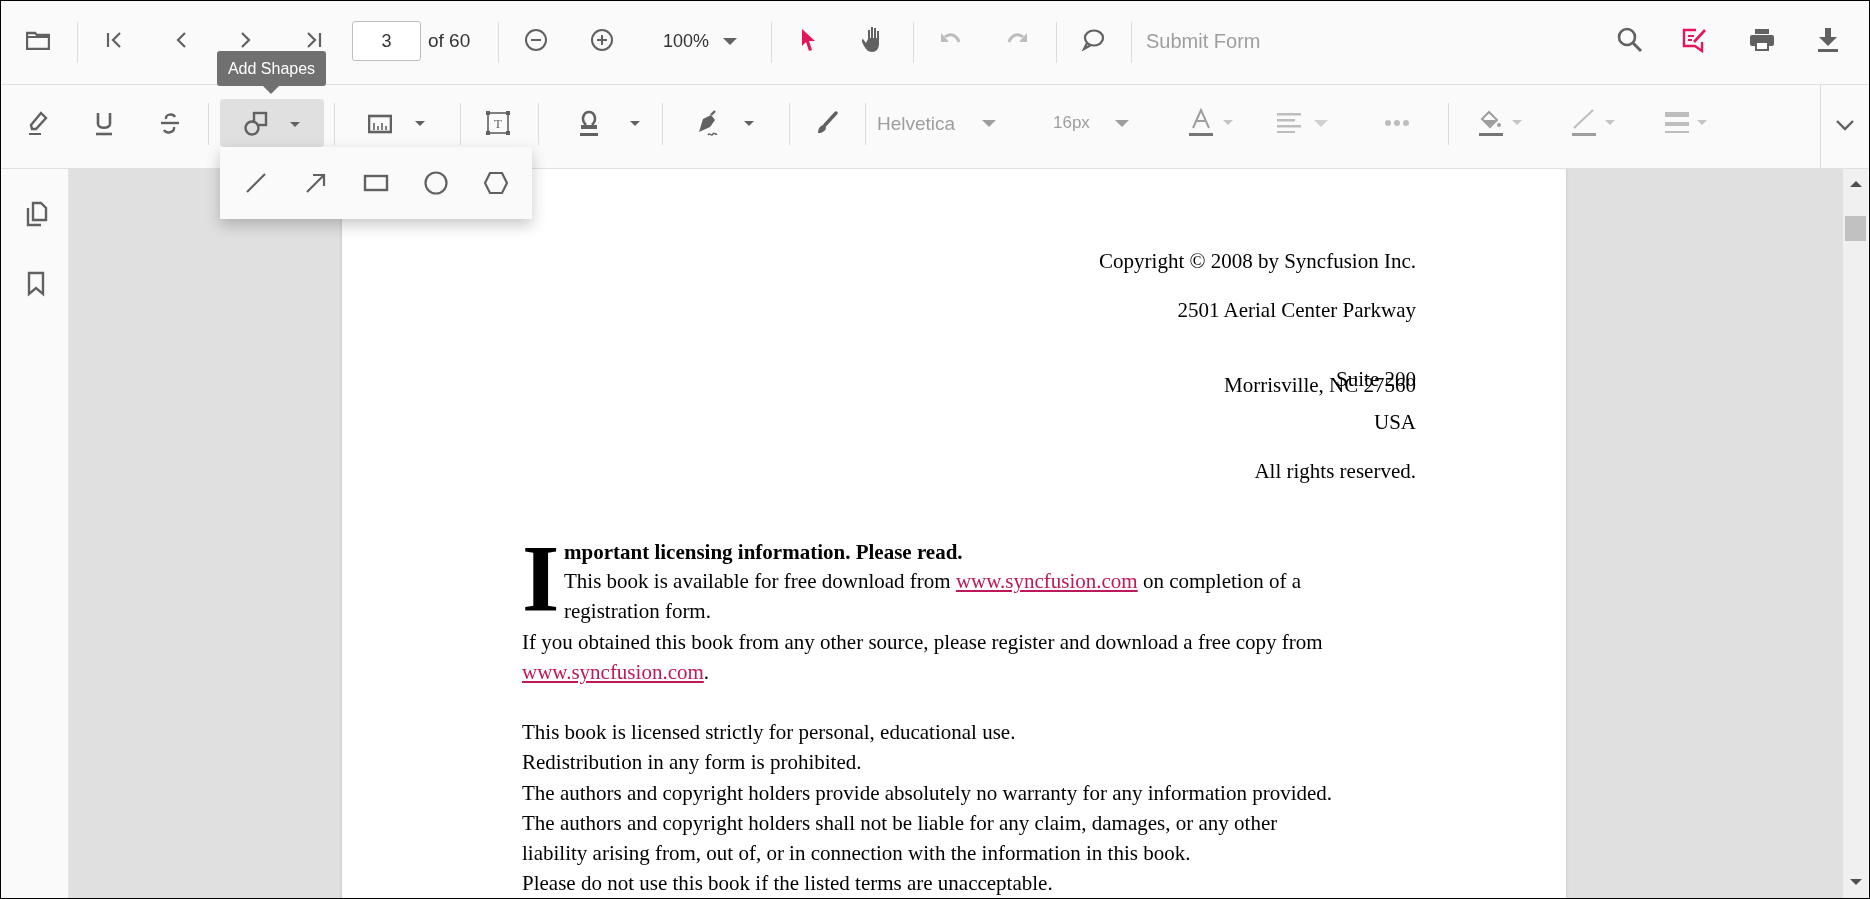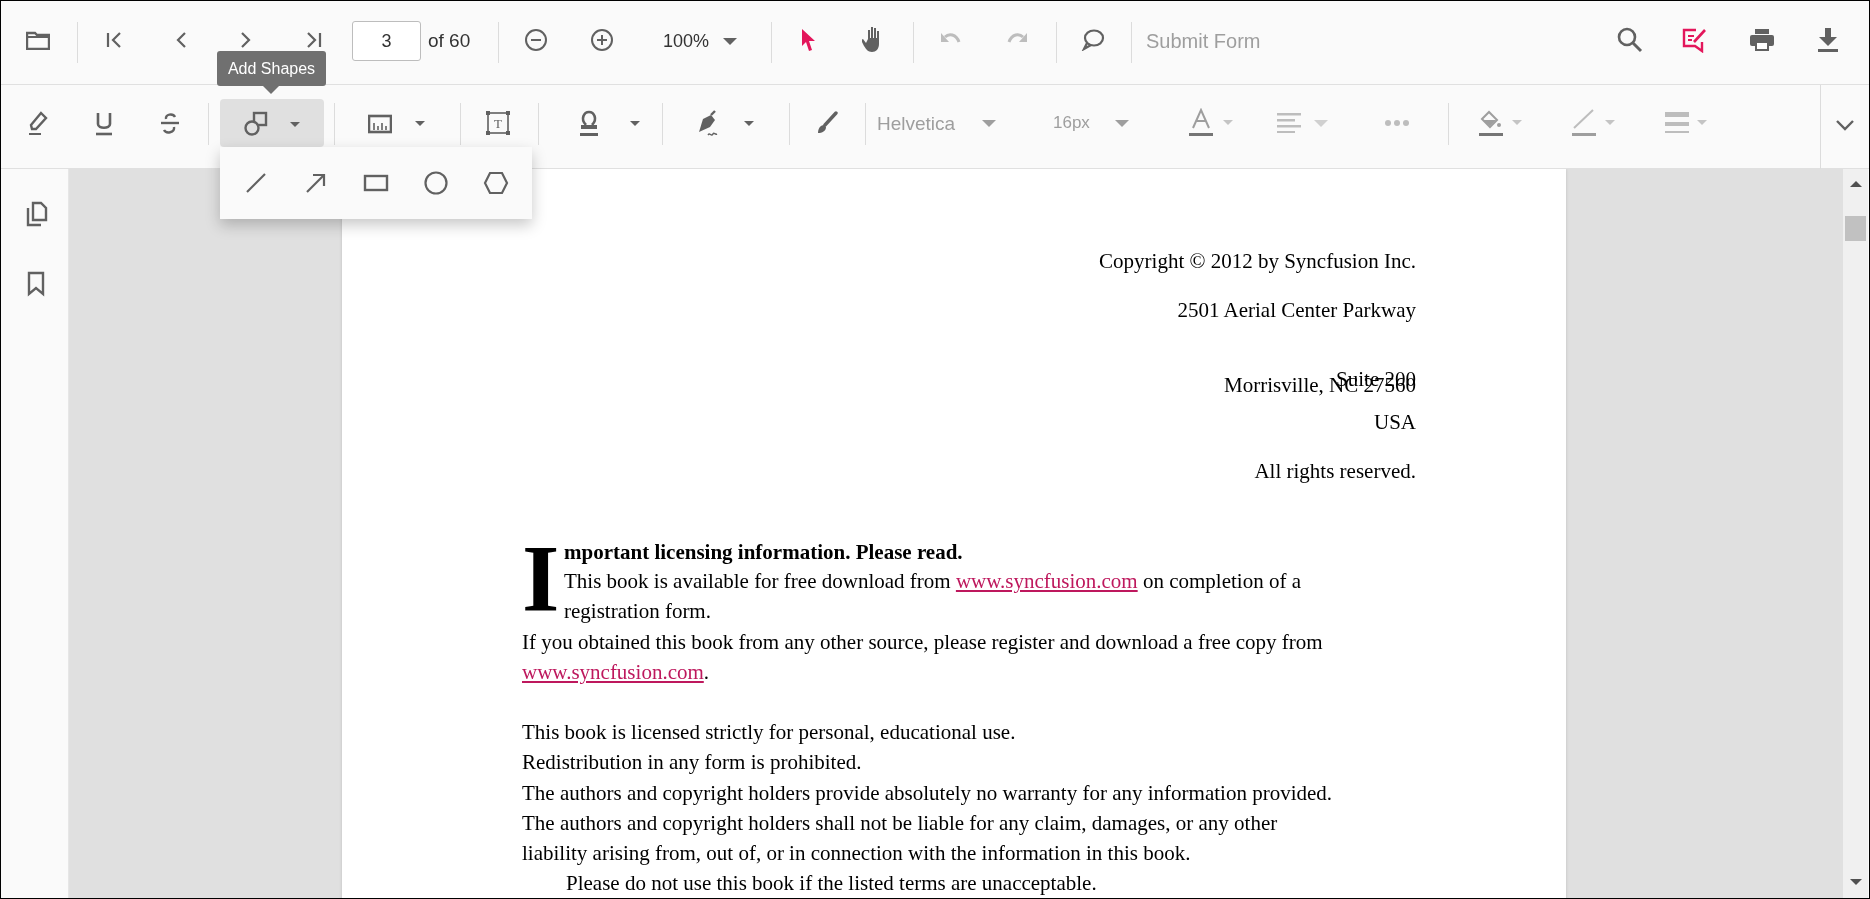--- a/index.html
+++ b/index.html
@@ -339,21 +339,21 @@
   </div>
   <div class="ico" style="left:22px;top:100px;width:28px;height:30px;">
     <svg width="20" height="26" viewBox="0 0 20 26">
         <path d="M3 2 H17 V23 L10 17 L3 23 Z" fill="none" stroke="#616161" stroke-width="2.4"></path>
       </svg>
   </div>
 </div>
 
 <div class="viewer">
   <div class="page">
-    <div class="ptext right" style="top:80px;">Copyright © 2012 by Syncfusion Inc.</div>
+    <div class="ptext right" style="top:80px;">Copyright © 2008 by Syncfusion Inc.</div>
     <div class="ptext right" style="top:129px;">2501 Aerial Center Parkway</div>
     <div class="ptext right" style="top:182px;margin-top:16px;">Suite 200</div>
     <div class="ptext right" style="top:204px;">Morrisville, NC 27560</div>
     <div class="ptext right" style="top:241px;">USA</div>
     <div class="ptext right" style="top:290px;">All rights reserved.</div>
 
     <div class="dropcap">I</div>
     <div class="ptext" style="left:222px;top:371px;font-weight:bold;">mportant licensing information. Please read.</div>
     <div class="ptext" style="left:222px;top:400px;">
       <span>This book is available for free download from </span><span class="link">www.syncfusion.com</span><span> on completion of a</span>
@@ -361,21 +361,21 @@
     <div class="ptext" style="left:222px;top:430px;">registration form.</div>
     <div class="ptext" style="left:180px;top:461px;">If you obtained this book from any other source, please register and download a free copy from</div>
     <div class="ptext" style="left:180px;top:491px;">
       <span class="link">www.syncfusion.com</span><span>.</span>
     </div>
     <div class="ptext" style="left:180px;top:551px;">This book is licensed strictly for personal, educational use.</div>
     <div class="ptext" style="left:180px;top:581px;">Redistribution in any form is prohibited.</div>
     <div class="ptext" style="left:180px;top:612px;">The authors and copyright holders provide absolutely no warranty for any information provided.</div>
     <div class="ptext" style="left:180px;top:642px;">The authors and copyright holders shall not be liable for any claim, damages, or any other</div>
     <div class="ptext" style="left:180px;top:672px;">liability arising from, out of, or in connection with the information in this book.</div>
-    <div class="ptext" style="left:180px;top:702px;margin-left:44px;">Please do not use this book if the listed terms are unacceptable.</div>
+    <div class="ptext" style="left:180px;top:702px;">Please do not use this book if the listed terms are unacceptable.</div>
   </div>
 </div>
 
 <div class="vscroll">
   <span class="abs" style="left:7px;top:12px;width:0;height:0;border-left:6px solid transparent;border-right:6px solid transparent;border-bottom:6px solid #505050;"></span>
   <div class="vthumb"></div>
   <span class="abs" style="left:7px;top:710px;width:0;height:0;border-left:6px solid transparent;border-right:6px solid transparent;border-top:6px solid #505050;"></span>
 </div>
 
 <div class="tooltip">Add Shapes</div>

